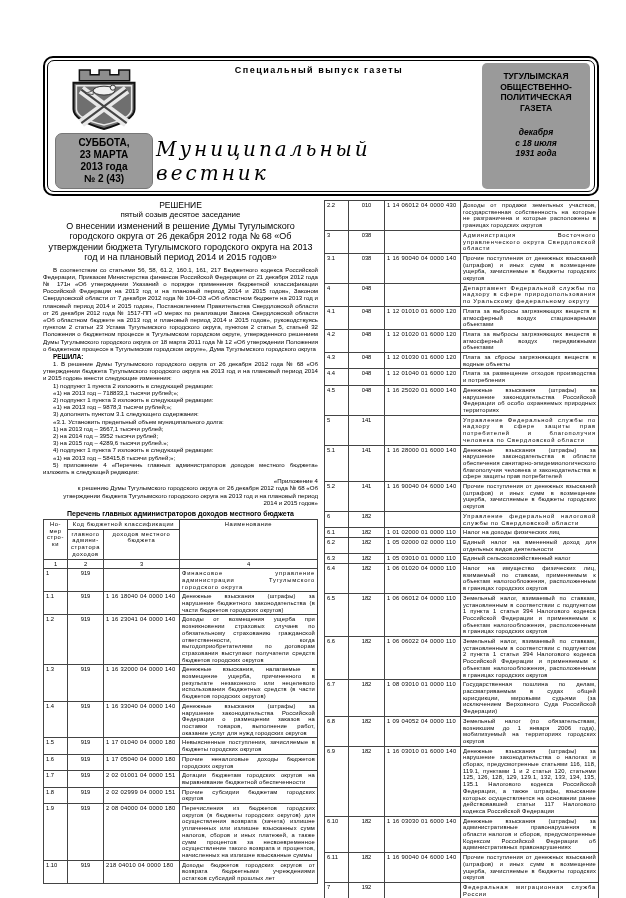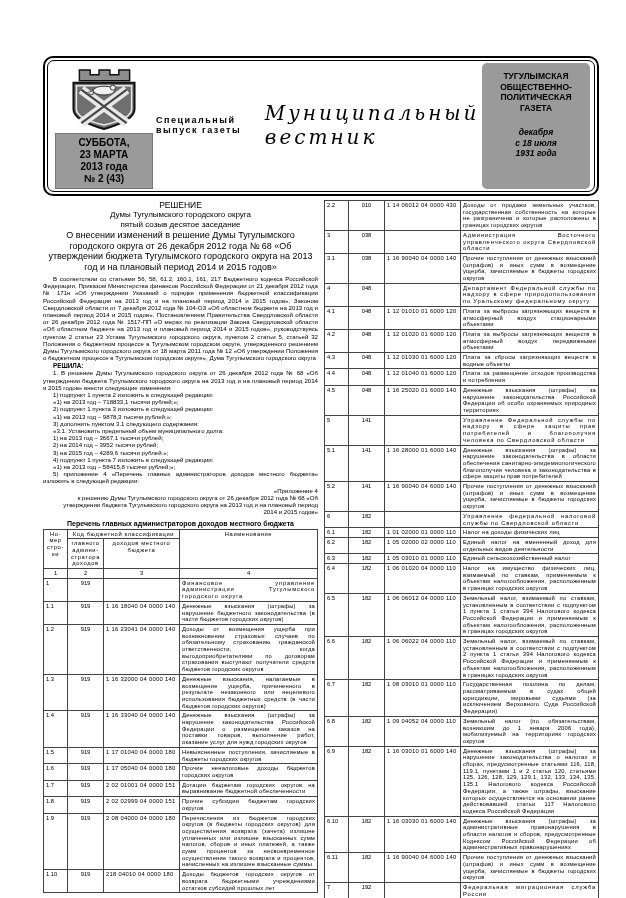--- a/index.html
+++ b/index.html
@@ -4,22 +4,22 @@
 <style>
   html,body{margin:0;padding:0;background:#fff;}
   body{width:626px;height:898px;overflow:hidden;font-family:"Liberation Sans",sans-serif;color:#000;position:relative;}
   .page{position:absolute;top:56px;left:43px;width:556px;}
 
   
   .mast-outer{border:2px solid #000;border-radius:10px;padding:2px;background:#fff;}
   .mast-inner{border:1px solid #000;border-radius:7px;height:126px;display:flex;align-items:stretch;padding:2px 4px;}
   .mast-left{width:104px;display:flex;flex-direction:column;align-items:center;}
   .emblem{margin-top:1px;}
-  .date-box{margin-top:2px;width:96px;background:#9a9a9a;border:1px solid #777;border-radius:0;text-align:center;font-weight:bold;font-size:10px;line-height:12px;padding:3px 0;color:#000;}
-  .mast-center{flex:1;display:flex;flex-direction:row;align-items:center;justify-content:flex-end;padding:2px 0 4px;}
+  .date-box{margin-top:2px;width:96px;background:#9a9a9a;border:1px solid #777;border-radius:7px;text-align:center;font-weight:bold;font-size:10px;line-height:12px;padding:3px 0;color:#000;}
+  .mast-center{flex:1;display:flex;flex-direction:column;align-items:center;justify-content:space-between;padding:2px 0 4px;}
   .special{font-weight:bold;font-size:9px;letter-spacing:1.5px;}
   .znamya{font-family:"DejaVu Serif",serif;font-style:italic;font-weight:bold;font-size:50px;line-height:52px;letter-spacing:2px;text-shadow:3px 2px 0 #9a9a9a;margin-top:-4px;}
   .vestnik{font-family:"DejaVu Serif",serif;font-style:italic;font-weight:normal;font-size:20px;letter-spacing:3px;}
   .mast-right{width:92px;background:#9a9a9a;border-radius:5px;text-align:center;font-weight:bold;font-size:8.5px;line-height:10.5px;padding:8px 8px 0;color:#000;}
   .issued{margin-top:14px;font-style:italic;font-size:8.5px;line-height:10.5px;}
 
   
   .cols{display:flex;gap:6px;margin-top:4px;}
   .col{width:275px;}
 
@@ -96,21 +96,20 @@
       </div>
 
     </div>
   </div>
 
   <div class="cols">
 
     <div class="col">
       <div class="dec-head">
         <div class="dec-t1">РЕШЕНИЕ</div>
-        <div class="dec-t">Думы Тугулымского городского округа</div>
         <div class="dec-t">пятый созыв десятое заседание</div>
         <div class="dec-t5">О внесении изменений в решение Думы Тугулымского городского округа от 26 декабря 2012 года № 68 «Об утверждении бюджета Тугулымского городского округа на 2013 год и на плановый период 2014 и 2015 годов»</div>
       </div>
 
       <p class="body-p">В соответствии со статьями 56, 58, 61.2, 160.1, 161, 217 Бюджетного кодекса Российской Федерации, Приказом Министерства финансов Российской Федерации от 21 декабря 2012 года № 171н «Об утверждении Указаний о порядке применения бюджетной классификации Российской Федерации на 2013 год и на плановый период 2014 и 2015 годов», Законом Свердловской области от 7 декабря 2012 года № 104-ОЗ «Об областном бюджете на 2013 год и плановый период 2014 и 2015 годов», Постановлением Правительства Свердловской области от 26 декабря 2012 года № 1517-ПП «О мерах по реализации Закона Свердловской области «Об областном бюджете на 2013 год и плановый период 2014 и 2015 годов», руководствуясь пунктом 2 статьи 23 Устава Тугулымского городского округа, пунктом 2 статьи 5, статьей 32 Положения о бюджетном процессе в Тугулымском городском округе, утвержденного решением Думы Тугулымского городского округа от 18 марта 2011 года № 12 «Об утверждении Положения о бюджетном процессе в Тугулымском городском округе», Дума Тугулымского городского округа</p>
       <p class="resolved">РЕШИЛА:</p>
 
       <div>
 
           <p class="res-line">1. В решение Думы Тугулымского городского округа от 26 декабря 2012 года № 68 «Об утверждении бюджета Тугулымского городского округа на 2013 год и на плановый период 2014 и 2015 годов» внести следующие изменения:</p>

